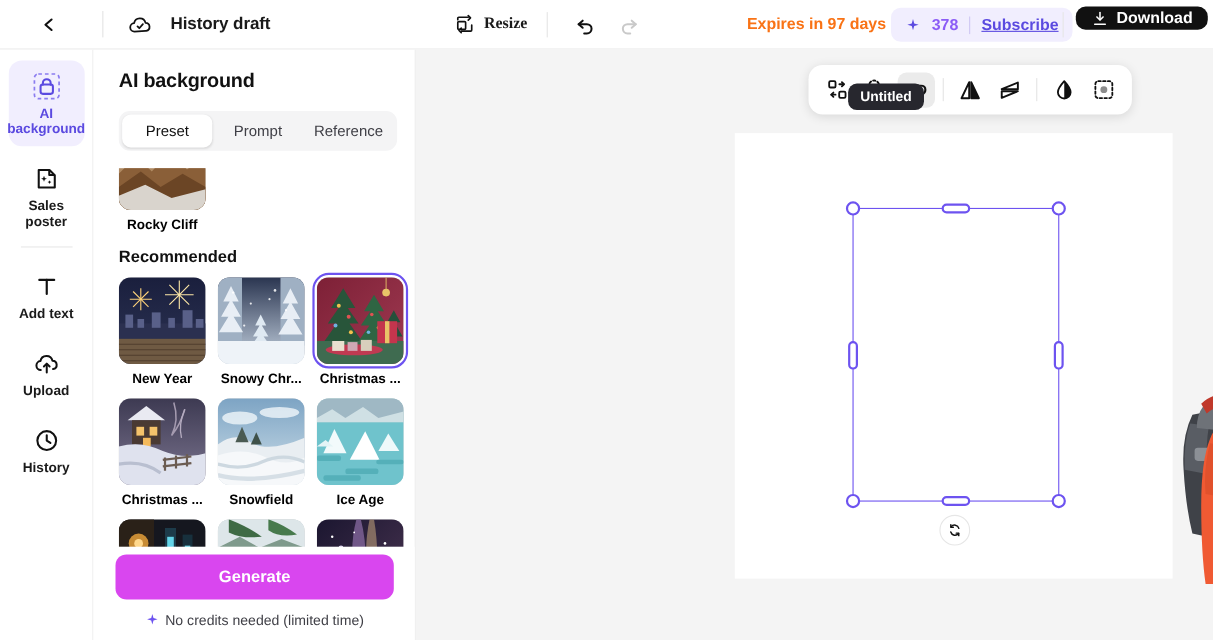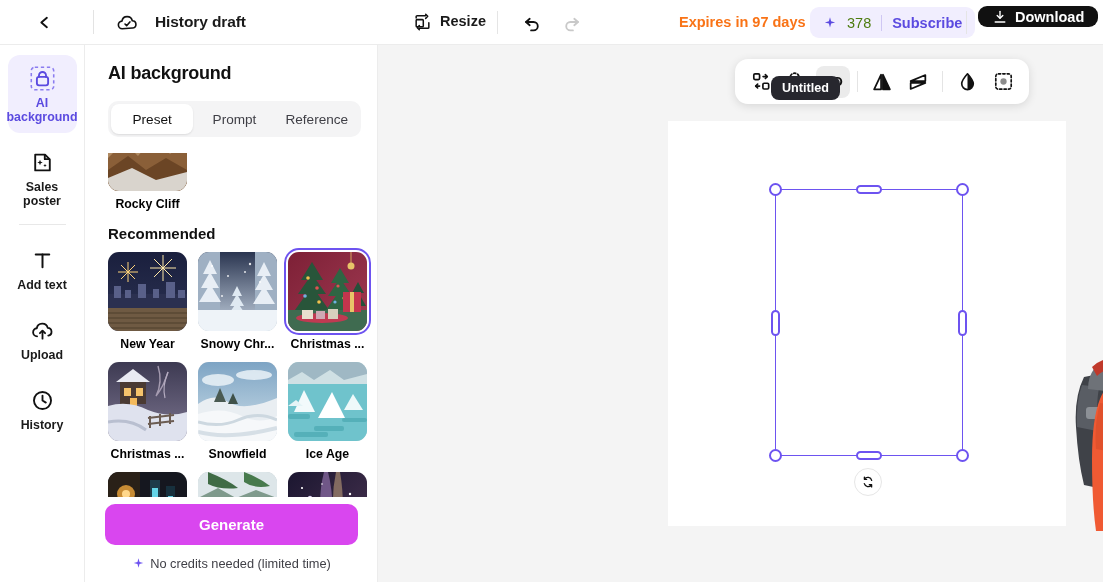--- a/index.html
+++ b/index.html
@@ -25,40 +25,40 @@
     cursor: pointer; border-radius: 8px;
   }
   .vdiv { width: 1px; height: 24px; background: #e3e3e3; }
   .doc-cloud { margin-left: 22px; display:flex; align-items:center; }
   .doc-title {
     margin-left: 16px; font-size: 15.5px; font-weight: 600; color: #1a1a1a;
     letter-spacing: -0.1px;
   }
   .resize-btn {
     position: absolute; left: 406px; top: 50%; transform: translateY(-50%);
-    display: flex; align-items: flex-start; gap: 8px; cursor: pointer;
-    padding: 5px 7px; border-radius: 8px;
+    display: flex; align-items: center; gap: 8px; cursor: pointer;
+    padding: 5px 7px; border-radius: 8px; font-family: Liberation Serif, serif;
   }
   .resize-btn .lbl { font-size: 14.5px; font-weight: 600; color: #1a1a1a; }
   .topbar-divider { position: absolute; left: 497px; top: 11px; width: 1px; height: 23px; background: #e5e5e5; }
   .undo-btn  { position: absolute; left: 518px; top: 50%; transform: translateY(-50%); cursor: pointer; width:28px;height:28px;display:flex;align-items:center;justify-content:center; }
   .redo-btn  { position: absolute; left: 558px; top: 50%; transform: translateY(-50%); cursor: default; width:28px;height:28px;display:flex;align-items:center;justify-content:center; }
 
   .expires {
     position: absolute; left: 679px; top: 50%; transform: translateY(-50%);
     font-size: 14.5px; font-weight: 700; color: #f97316; white-space: nowrap;
   }
   .credits-pill {
     position: absolute; left: 810px; top: 7px; height: 31px;
     background: #f1eefe; border-radius: 9px;
     display: flex; align-items: center; padding: 0 13px; gap: 10px;
   }
-  .credits-val { font-size: 14.5px; font-weight: 400; color: #4d7c0f; }
+  .credits-val { font-size: 14.5px; font-weight: 700; color: #8b5cf6; }
   .pill-sep { width: 1px; height: 16px; background: #cfc7f3; }
-  .subscribe { font-size: 14.5px; font-weight: 700; color: #5b4ae0; cursor: pointer; }
+  .subscribe { font-size: 14.5px; font-weight: 700; color: #5b4ae0; cursor: pointer; text-decoration: underline; }
   .topbar-divider2 { position: absolute; left: 966px; top: 11px; width: 1px; height: 23px; background: #e5e5e5; }
   .download-btn {
     position: absolute; left: 978px; top: 6px; height: 21px;
     background: #111111; color: #ffffff; border-radius: 9px;
     display: flex; align-items: center; gap: 7px; padding: 0 14px;
     cursor: pointer; font-size: 14.5px; font-weight: 700;
   }
 
   
   .rail {

